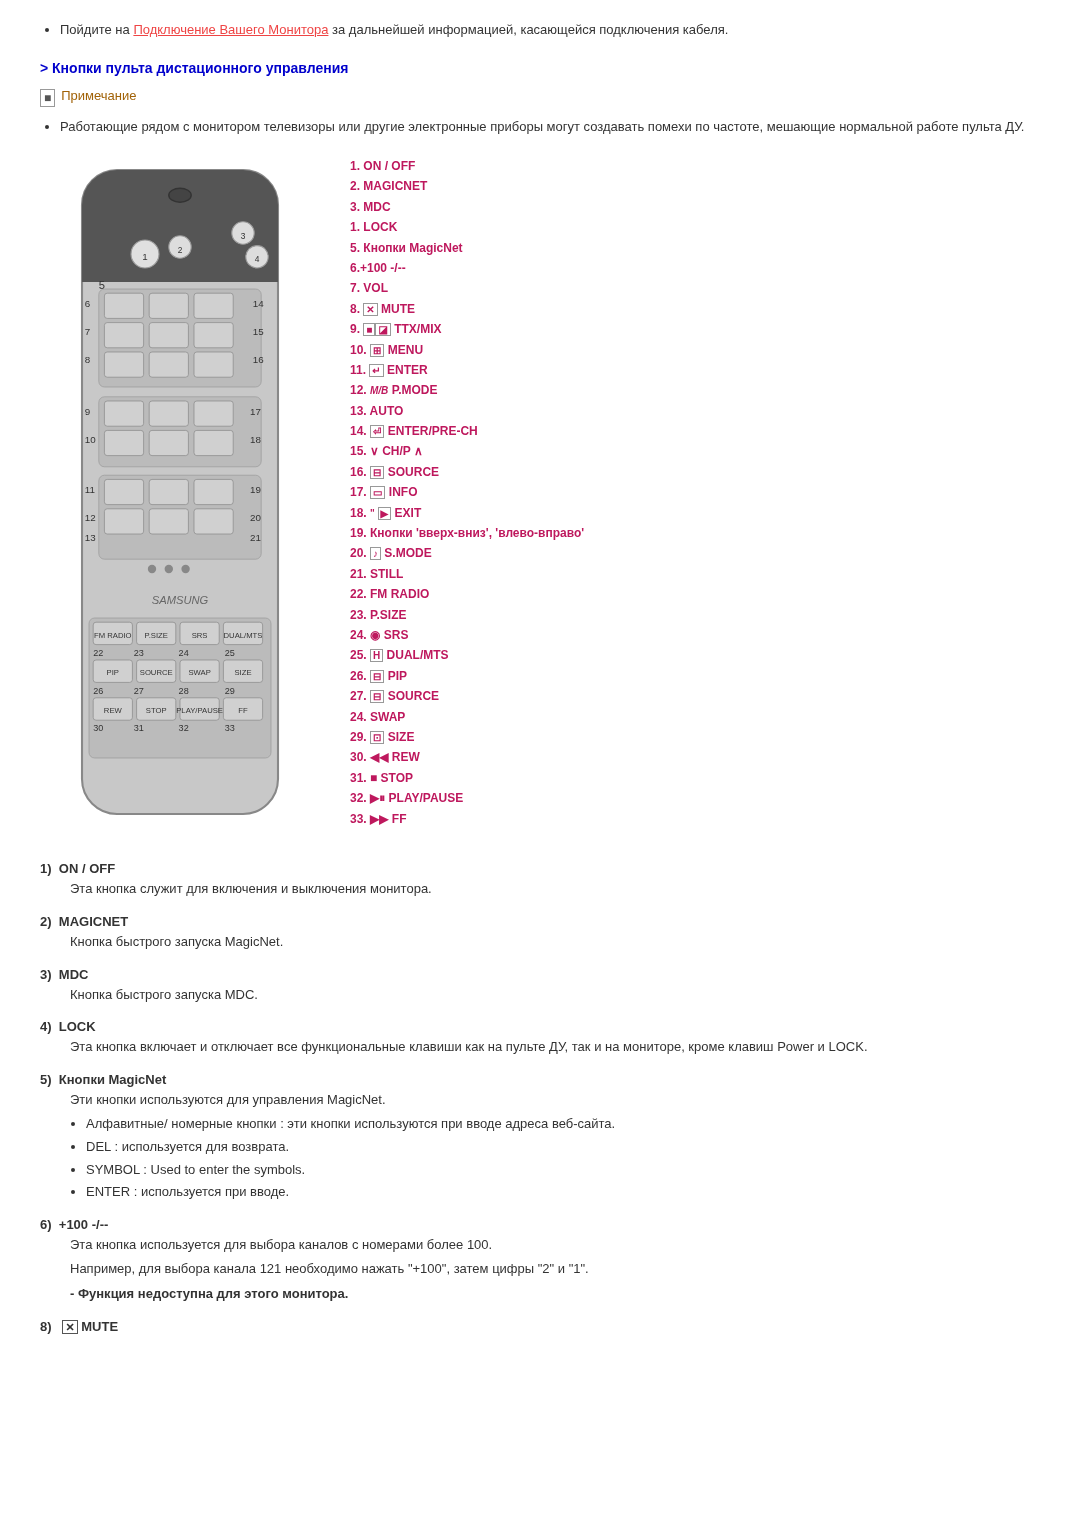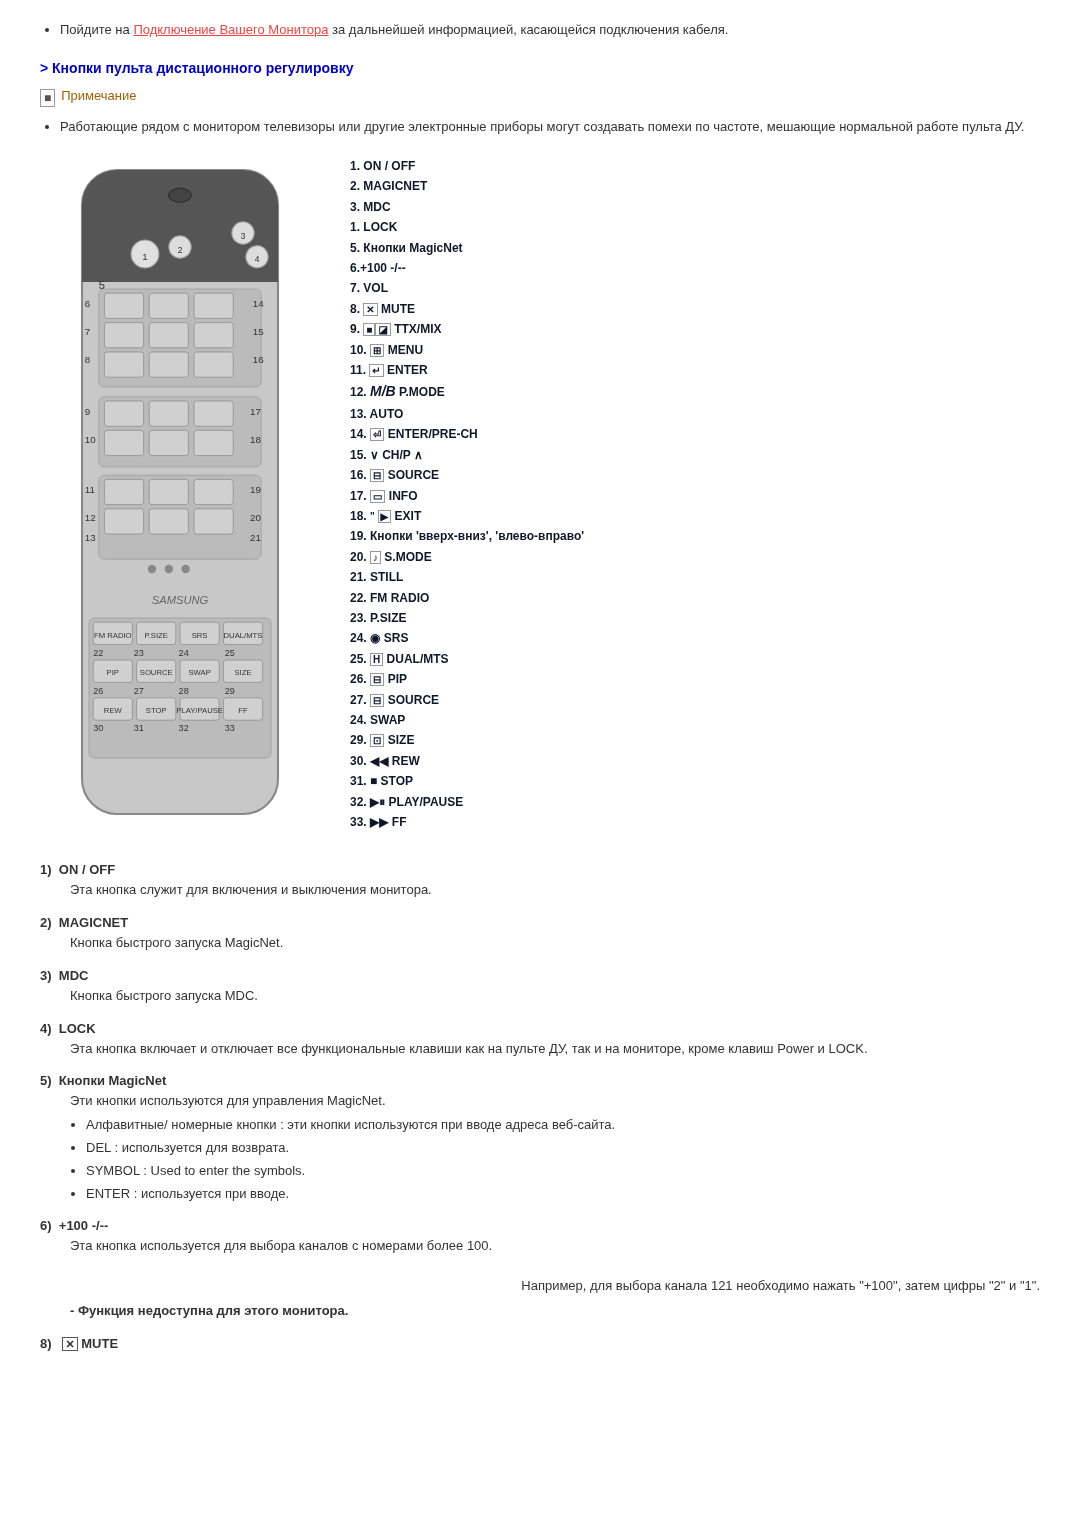--- a/index.html
+++ b/index.html
@@ -83,21 +83,21 @@
       font-size: 12px;
       line-height: 1.8;
       color: #333;
       flex: 1;
     }
     .remote-legend .item {
       margin: 0;
       line-height: 1.7;
     }
     .remote-legend .item .red-label {
-      color: #0f172a;
+      color: #be185d;
       font-weight: bold;
     }
 
     
     .desc-section {
       margin-bottom: 14px;
     }
     .desc-num {
       font-weight: bold;
       display: inline;
@@ -131,21 +131,21 @@
 <body>
 
 <ul class="intro-bullet">
   <li>
     <span>Пойдите на</span>
     <a href="#">Подключение Вашего Монитора</a>
     <span> за дальнейшей информацией, касающейся подключения кабеля.</span>
   </li>
 </ul>
 
-<div class="section-heading">Кнопки пульта дистационного регулировку</div>
+<div class="section-heading">Кнопки пульта дистационного управления</div>
 
 <div class="note-box">
   <span class="note-icon">■</span>
   <span class="note-label">Примечание</span>
 </div>
 <ul class="note-bullet">
   <li>Работающие рядом с монитором телевизоры или другие электронные приборы могут создавать помехи по частоте, мешающие нормальной работе пульта ДУ.</li>
 </ul>
 
 <div class="remote-section">
@@ -281,21 +281,21 @@
     <div class="item"><span class="red-label">2. MAGICNET</span></div>
     <div class="item"><span class="red-label">3. MDC</span></div>
     <div class="item"><span class="red-label">1. LOCK</span></div>
     <div class="item"><span class="red-label">5. Кнопки MagicNet</span></div>
     <div class="item"><span class="red-label">6.+100 -/--</span></div>
     <div class="item"><span class="red-label">7. VOL</span></div>
     <div class="item"><span class="red-label">8. <span style="border:1px solid #999;padding:0 2px;font-size:10px;">✕</span> MUTE</span></div>
     <div class="item"><span class="red-label">9. <span style="border:1px solid #999;padding:0 2px;font-size:10px;">■</span><span style="border:1px solid #999;padding:0 2px;font-size:10px;">◪</span> TTX/MIX</span></div>
     <div class="item"><span class="red-label">10. <span style="border:1px solid #999;padding:0 2px;font-size:10px;">⊞</span> MENU</span></div>
     <div class="item"><span class="red-label">11. <span style="border:1px solid #999;padding:0 2px;font-size:10px;">↵</span> ENTER</span></div>
-    <div class="item"><span class="red-label">12. <span style="font-size:14px;font-style:italic;">M/B</span> P.MODE</span></div>
+    <div class="item"><span class="red-label">12. <span style="font-size:10px;font-style:italic;">M/B</span> P.MODE</span></div>
     <div class="item"><span class="red-label">13. AUTO</span></div>
     <div class="item"><span class="red-label">14. <span style="border:1px solid #999;padding:0 2px;font-size:10px;">⏎</span> ENTER/PRE-CH</span></div>
     <div class="item"><span class="red-label">15. ∨ CH/P ∧</span></div>
     <div class="item"><span class="red-label">16. <span style="border:1px solid #999;padding:0 2px;font-size:10px;">⊟</span> SOURCE</span></div>
     <div class="item"><span class="red-label">17. <span style="border:1px solid #999;padding:0 2px;font-size:10px;">▭</span> INFO</span></div>
     <div class="item"><span class="red-label">18. <span style="font-size:10px;">" </span><span style="border:1px solid #999;padding:0 2px;font-size:10px;">▶</span> EXIT</span></div>
     <div class="item"><span class="red-label">19. Кнопки 'вверх-вниз', 'влево-вправо'</span></div>
     <div class="item"><span class="red-label">20. <span style="border:1px solid #999;padding:0 2px;font-size:10px;">♪</span> S.MODE</span></div>
     <div class="item"><span class="red-label">21. STILL</span></div>
     <div class="item"><span class="red-label">22. FM RADIO</span></div>
@@ -351,21 +351,21 @@
       <li>SYMBOL : Used to enter the symbols.</li>
       <li>ENTER : используется при вводе.</li>
     </ul>
   </div>
 </div>
 
 <div class="desc-section">
   <p><span class="desc-num">6)&nbsp;&nbsp;</span><span class="desc-title">+100 -/--</span></p>
   <div class="desc-body">
     <p>Эта кнопка используется для выбора каналов с номерами более 100.</p>
-    <p style="margin-top:19px;text-align:right;">Например, для выбора канала 121 необходимо нажать "+100", затем цифры "2" и "1".</p>
+    <p style="margin-top:3px;">Например, для выбора канала 121 необходимо нажать "+100", затем цифры "2" и "1".</p>
     <p class="bold-text dash-item">- Функция недоступна для этого монитора.</p>
   </div>
 </div>
 
 <div class="desc-section">
 </div>
 
 <div class="desc-section">
   <p><span class="desc-num">8)&nbsp;&nbsp;</span><span class="desc-title">
     <span style="border:1px solid #555;padding:0 2px;font-size:11px;">✕</span>

